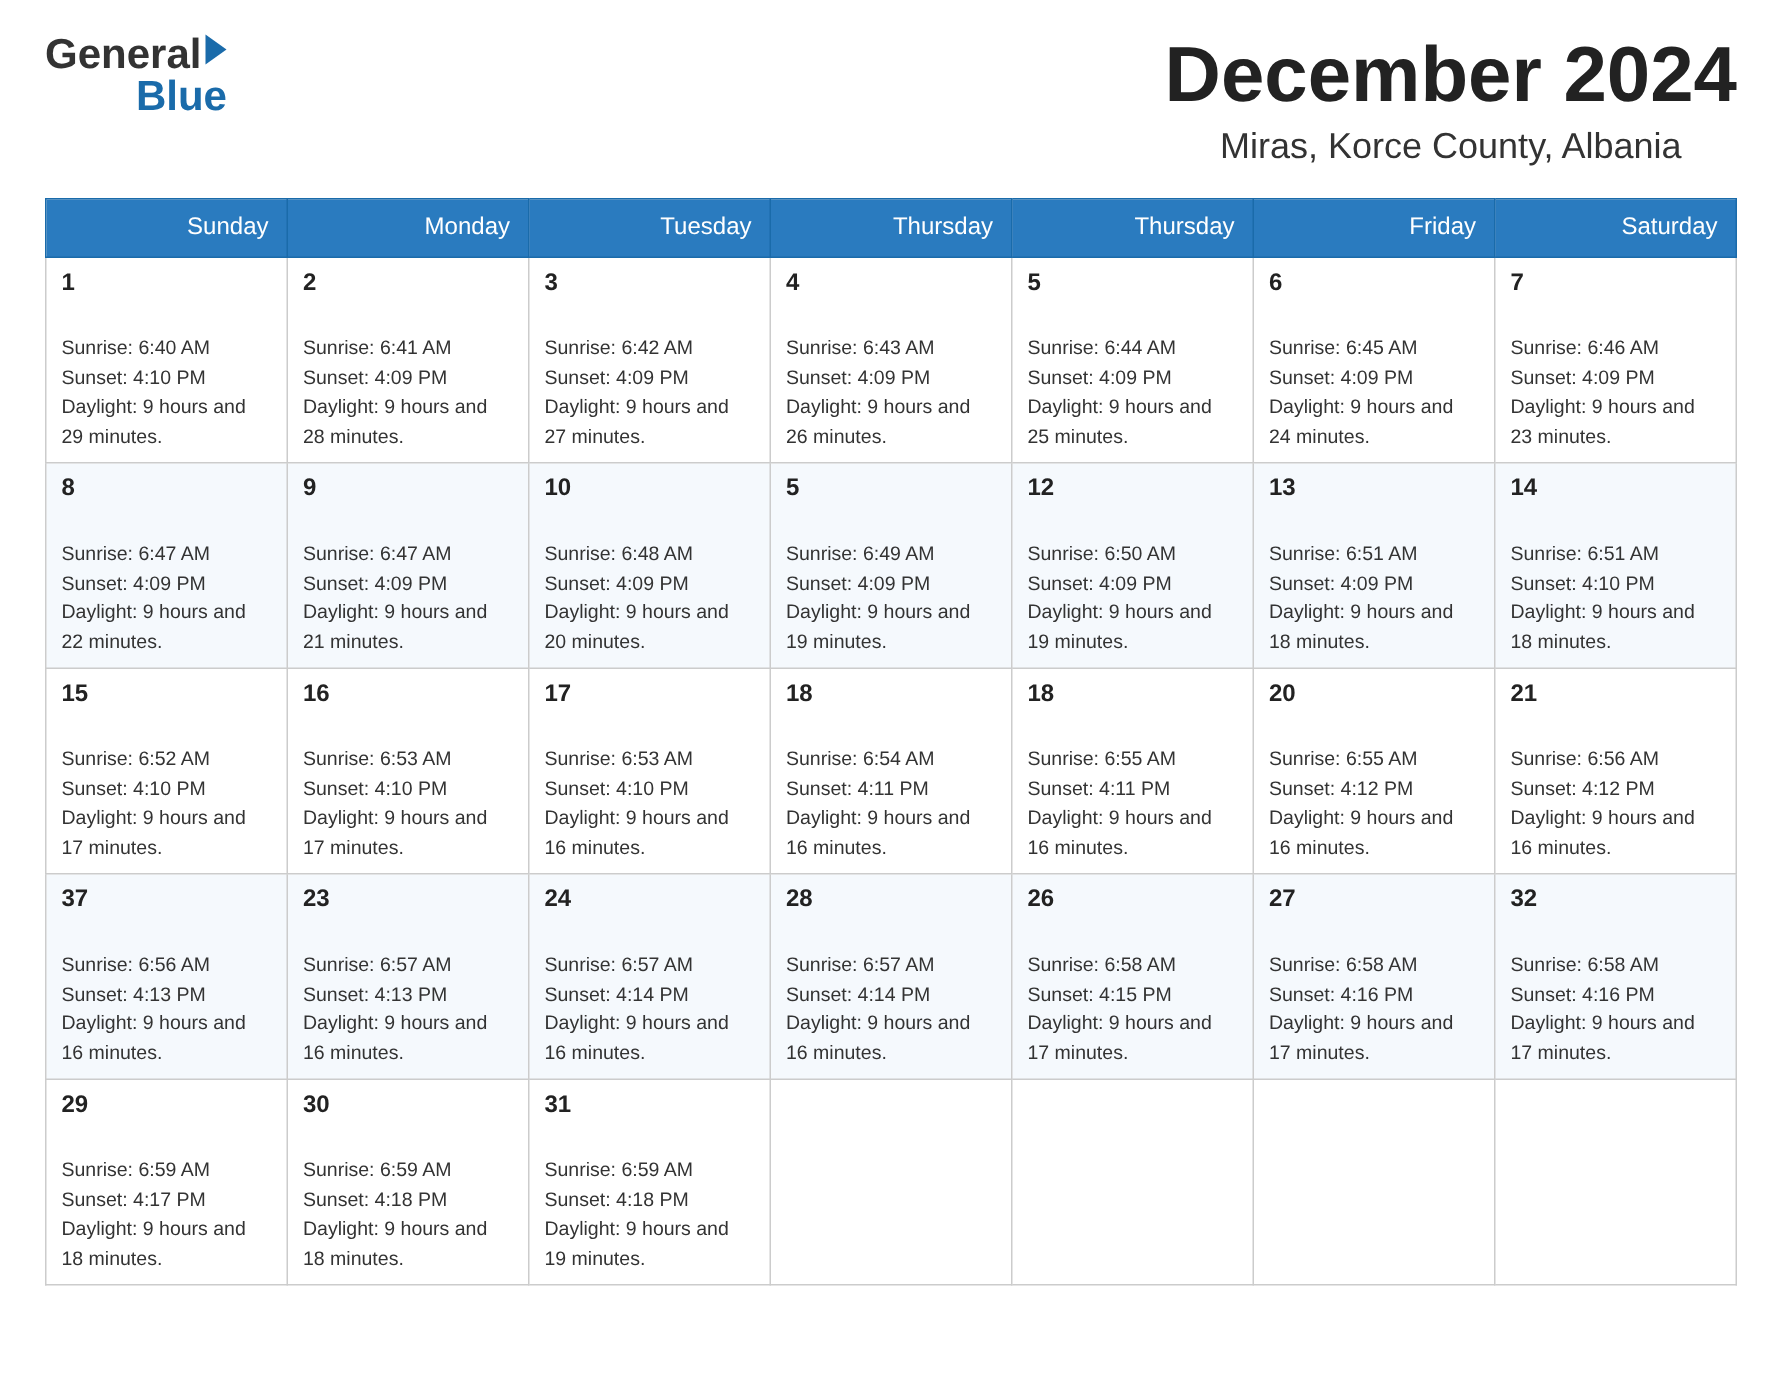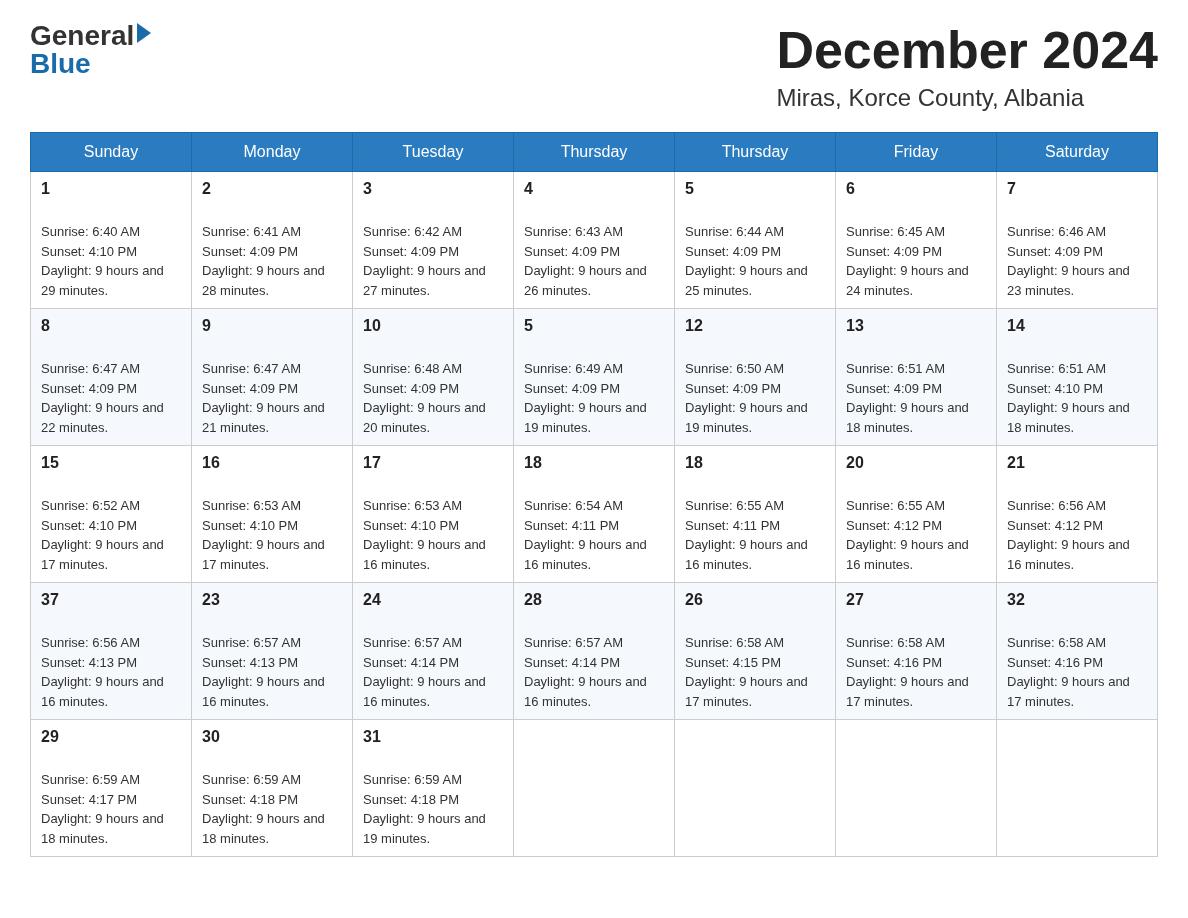--- a/index.html
+++ b/index.html
@@ -13,20 +13,21 @@
     .header {
       display: flex;
       justify-content: space-between;
       align-items: flex-start;
       margin-bottom: 20px;
     }
     .logo {
       display: flex;
       align-items: center;
       gap: 0;
+      text-align: right;
     }
     .logo-text-general {
       font-size: 28px;
       font-weight: bold;
       color: #333;
     }
     .logo-triangle {
       display: inline-block;
       width: 0;
       height: 0;
@@ -37,21 +38,21 @@
       margin-bottom: 2px;
     }
     .logo-blue {
       font-size: 28px;
       font-weight: bold;
       color: #1a6baa;
       display: block;
       margin-top: -4px;
     }
     .title-section {
-      text-align: left;
+      text-align: center;
     }
     .month-title {
       font-size: 52px;
       font-weight: bold;
       color: #222;
     }
     .location {
       font-size: 24px;
       color: #333;
       margin-top: 4px;
@@ -60,21 +61,21 @@
       width: 100%;
       border-collapse: collapse;
       border: 1px solid #ccc;
     }
     .calendar th {
       background-color: #2a7bbf;
       color: #fff;
       font-size: 16px;
       font-weight: normal;
       padding: 10px 12px;
-      text-align: center;
+      text-align: right;
       border: 1px solid #1a6baa;
     }
     .calendar td {
       vertical-align: top;
       padding: 8px 10px;
       border: 1px solid #ccc;
       width: calc(100% / 7);
       font-size: 13px;
       color: #333;
       min-height: 90px;

